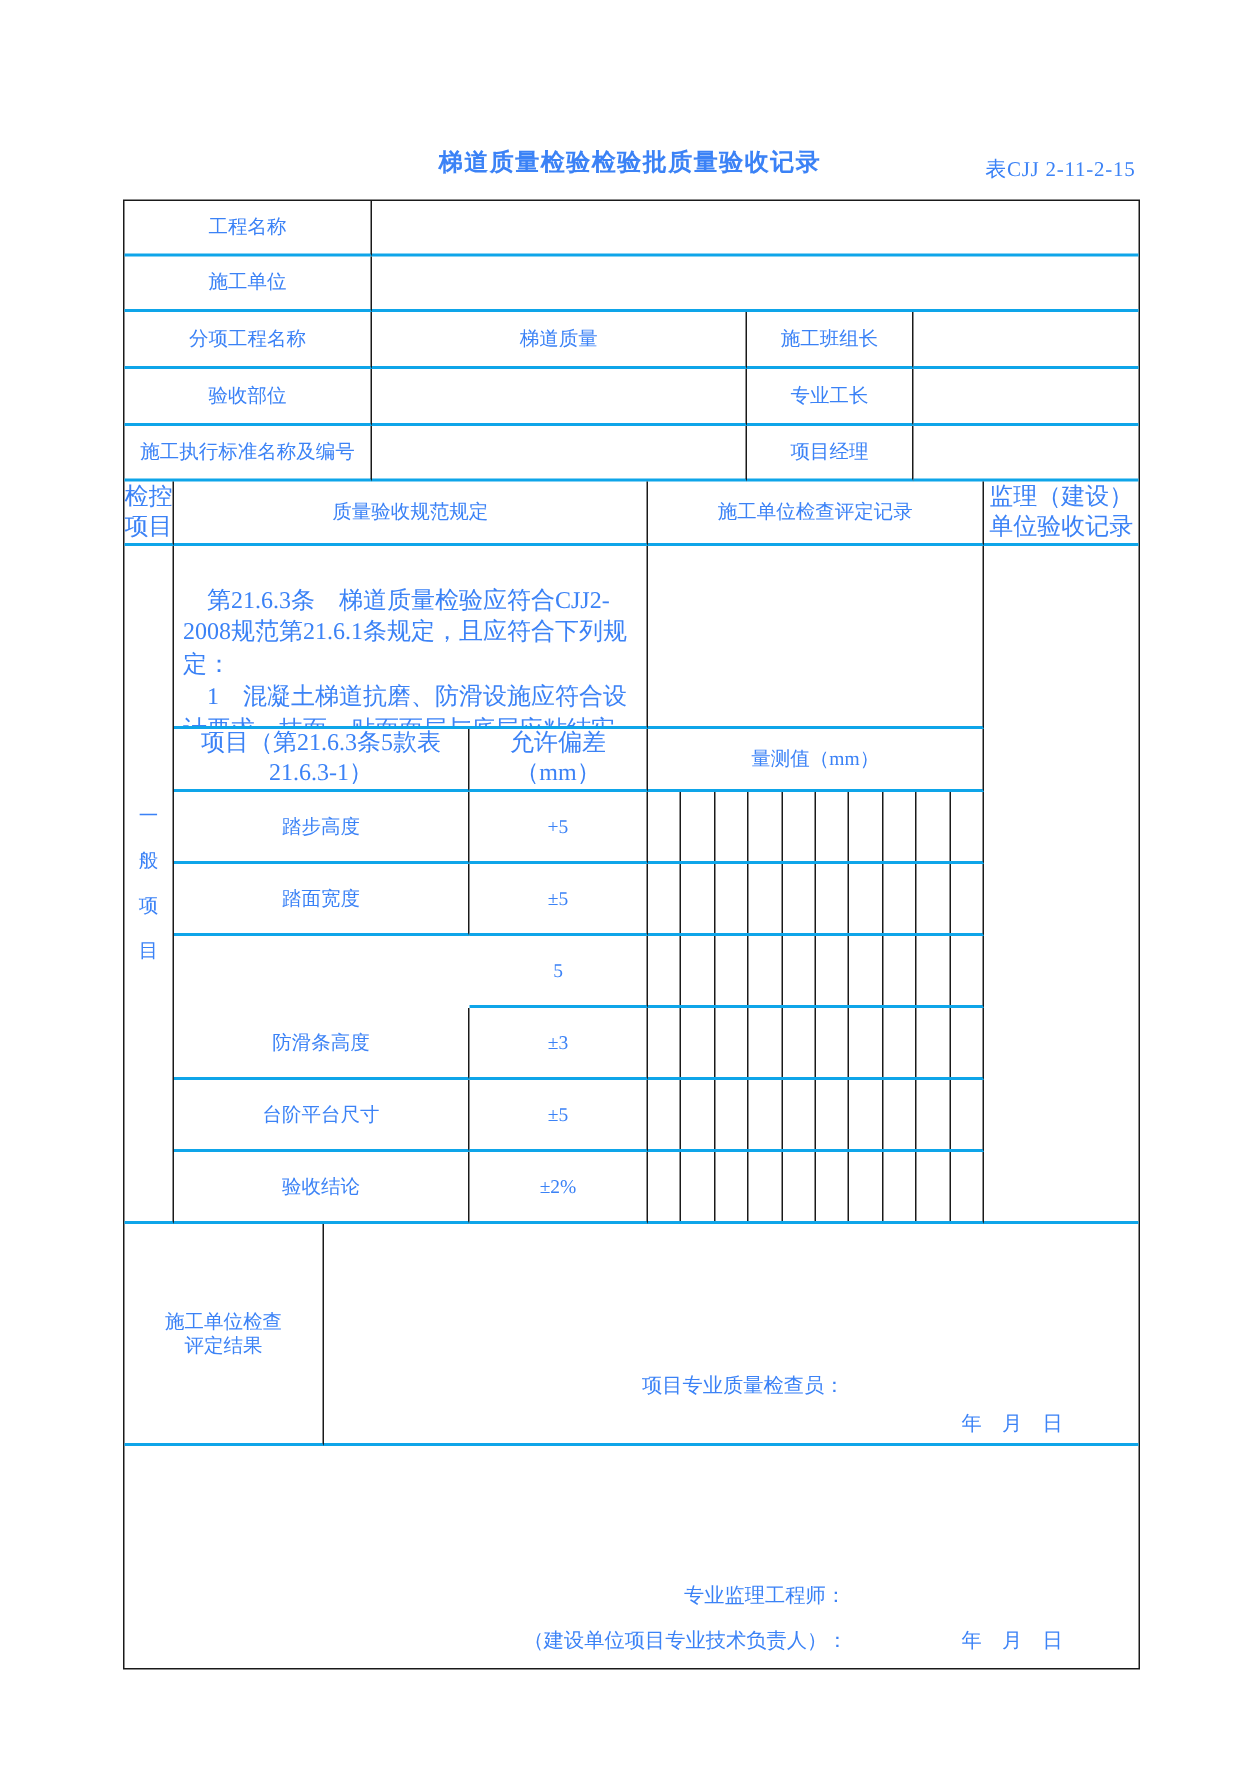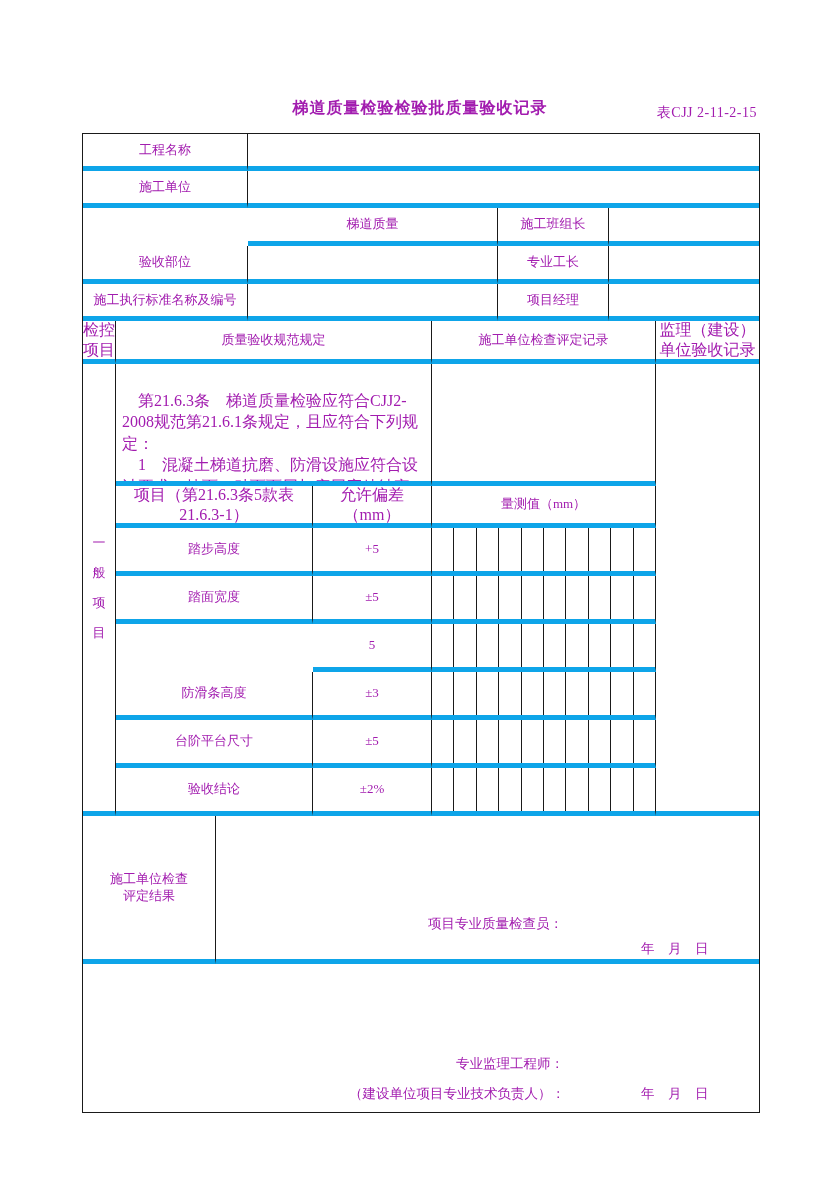--- a/index.html
+++ b/index.html
@@ -1,37 +1,37 @@
 <!DOCTYPE html>
 <html><head>
 <meta charset="utf-8">
 <style>
   html,body{margin:0;padding:0;background:#e8e8e8;}
   .sheet{
     position:relative;width:838px;height:1186px;background:#ffffff;
-    font-family:"Liberation Serif", serif;color:#a21caf;overflow:hidden;
+    font-family:"Liberation Serif", serif;color:#3b82f6;overflow:hidden;
   }
   .title{
     position:absolute;left:82px;top:98px;width:676px;text-align:center;
     font-size:16px;font-weight:bold;letter-spacing:1px;
   }
   .formcode{
     position:absolute;top:104px;right:81px;font-size:14px;letter-spacing:.5px;
   }
   .tbl{
     position:absolute;left:82px;top:133px;width:676px;height:978px;
     border:1.5px solid #1a1a1a;box-sizing:content-box;
   }
   .c{
     position:absolute;box-sizing:border-box;display:flex;align-items:center;
     justify-content:center;font-size:13px;line-height:1.25;text-align:center;
     overflow:hidden;
   }
   .br{border-right:1px solid #1a1a1a;}
-  .bb{border-bottom:5px solid #0ea5e9;}
+  .bb{border-bottom:2px solid #0ea5e9;}
   .ml{white-space:pre-line;}
   .sm{font-size:16px;}
   .spec{
     align-items:flex-start;justify-content:flex-start;text-align:left;
     padding:26px 6px 4px 6px;font-size:16px;line-height:1.34;
     white-space:pre-wrap;
   }
   .vert{white-space:pre-line;line-height:30px;font-size:13px;}
   .mrow{padding:0;align-items:stretch;}
   .mgrid{display:flex;width:100%;height:100%;}
@@ -48,20 +48,21 @@
   <div class="formcode">表CJJ 2-11-2-15</div>
 
   <div class="tbl">
 
     <div class="c br bb" style="left:0;top:0;width:165px;height:37px">工程名称</div>
     <div class="c bb" style="left:165px;top:0;width:511px;height:37px"></div>
 
     <div class="c br bb" style="left:0;top:37px;width:165px;height:37px">施工单位</div>
     <div class="c bb" style="left:165px;top:37px;width:511px;height:37px"></div>
 
+    <div class="c br bb" style="left:0;top:74px;width:165px;height:38px">分项工程名称</div>
     <div class="c br bb" style="left:165px;top:74px;width:250px;height:38px">梯道质量</div>
     <div class="c br bb" style="left:415px;top:74px;width:111px;height:38px">施工班组长</div>
     <div class="c bb" style="left:526px;top:74px;width:150px;height:38px"></div>
 
     <div class="c br bb" style="left:0;top:112px;width:165px;height:38px">验收部位</div>
     <div class="c br bb" style="left:165px;top:112px;width:250px;height:38px"></div>
     <div class="c br bb" style="left:415px;top:112px;width:111px;height:38px">专业工长</div>
     <div class="c bb" style="left:526px;top:112px;width:150px;height:38px"></div>
 
     <div class="c br bb" style="left:0;top:150px;width:165px;height:37px">施工执行标准名称及编号</div>

